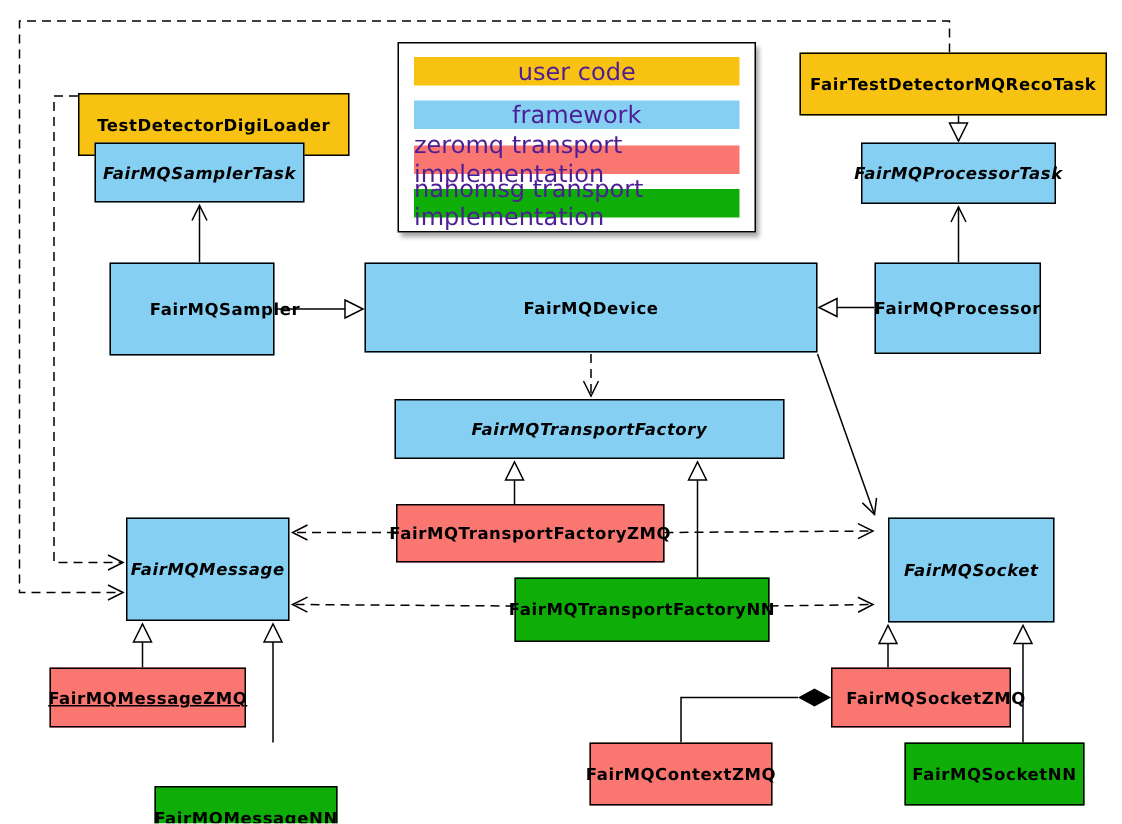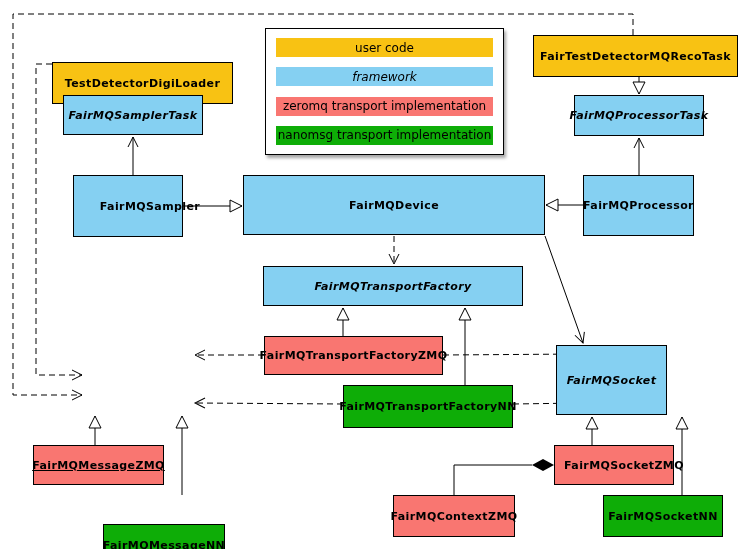--- a/index.html
+++ b/index.html
@@ -28,24 +28,24 @@
     position:absolute;z-index:2;
     left:265px;top:28px;width:239px;height:127px;
     background:#fff;border:1.5px solid #000;
     box-shadow:2px 3px 3px rgba(0,0,0,.35);
     box-sizing:border-box;
     display:flex;flex-direction:column;justify-content:space-between;
     padding:9px 10px;
   }
   .legend-bar{
     height:19px;display:flex;align-items:center;justify-content:center;
-    font-size:12px;color:#000000;
+    font-size:16px;color:#4c1d95;
   }
   .legend-bar.yellow{background:var(--yellow,#F8C213);}
-  .legend-bar.blue{background:var(--blue,#85D0F2);font-style:italic;}
+  .legend-bar.blue{background:var(--blue,#85D0F2);}
   .legend-bar.red{background:var(--red,#F97671);}
   .legend-bar.green{background:var(--green,#0EAD07);}
 </style>
 </head>
 <body>
 
 <div id="canvas">
 
   <svg id="edges" width="748" height="549" viewBox="0 0 748 549">
     <defs>
@@ -112,22 +112,23 @@
   <div class="node blue" style="left:243px;top:175px;width:302px;height:60px;">FairMQDevice</div>
 
   <div class="node blue" style="left:583px;top:175px;width:111px;height:61px;">FairMQProcessor</div>
 
   <div class="node blue abstract" style="left:263px;top:266px;width:260px;height:40px;">FairMQTransportFactory</div>
 
   <div class="node red" style="left:264px;top:336px;width:179px;height:39px;">FairMQTransportFactoryZMQ</div>
 
   <div class="node green" style="left:343px;top:385px;width:170px;height:43px;">FairMQTransportFactoryNN</div>
 
+  <div class="node blue abstract" style="left:84px;top:345px;width:109px;height:69px;">FairMQMessage</div>
 
-  <div class="node blue abstract" style="left:556px;top:345px;width:111px;height:70px;">FairMQSocket</div>
+  <div class="node blue abstract" style="left:592px;top:345px;width:111px;height:70px;">FairMQSocket</div>
 
   <div class="node red" style="left:33px;top:445px;width:131px;height:40px;text-decoration:underline;">FairMQMessageZMQ</div>
 
   <div class="node green" style="left:103px;top:495px;width:122px;height:42px;margin-top:29px;">FairMQMessageNN</div>
 
   <div class="node red" style="left:554px;top:445px;width:120px;height:40px;padding-left:20px;">FairMQSocketZMQ</div>
 
   <div class="node red" style="left:393px;top:495px;width:122px;height:42px;">FairMQContextZMQ</div>
 
   <div class="node green" style="left:603px;top:495px;width:120px;height:42px;">FairMQSocketNN</div>

